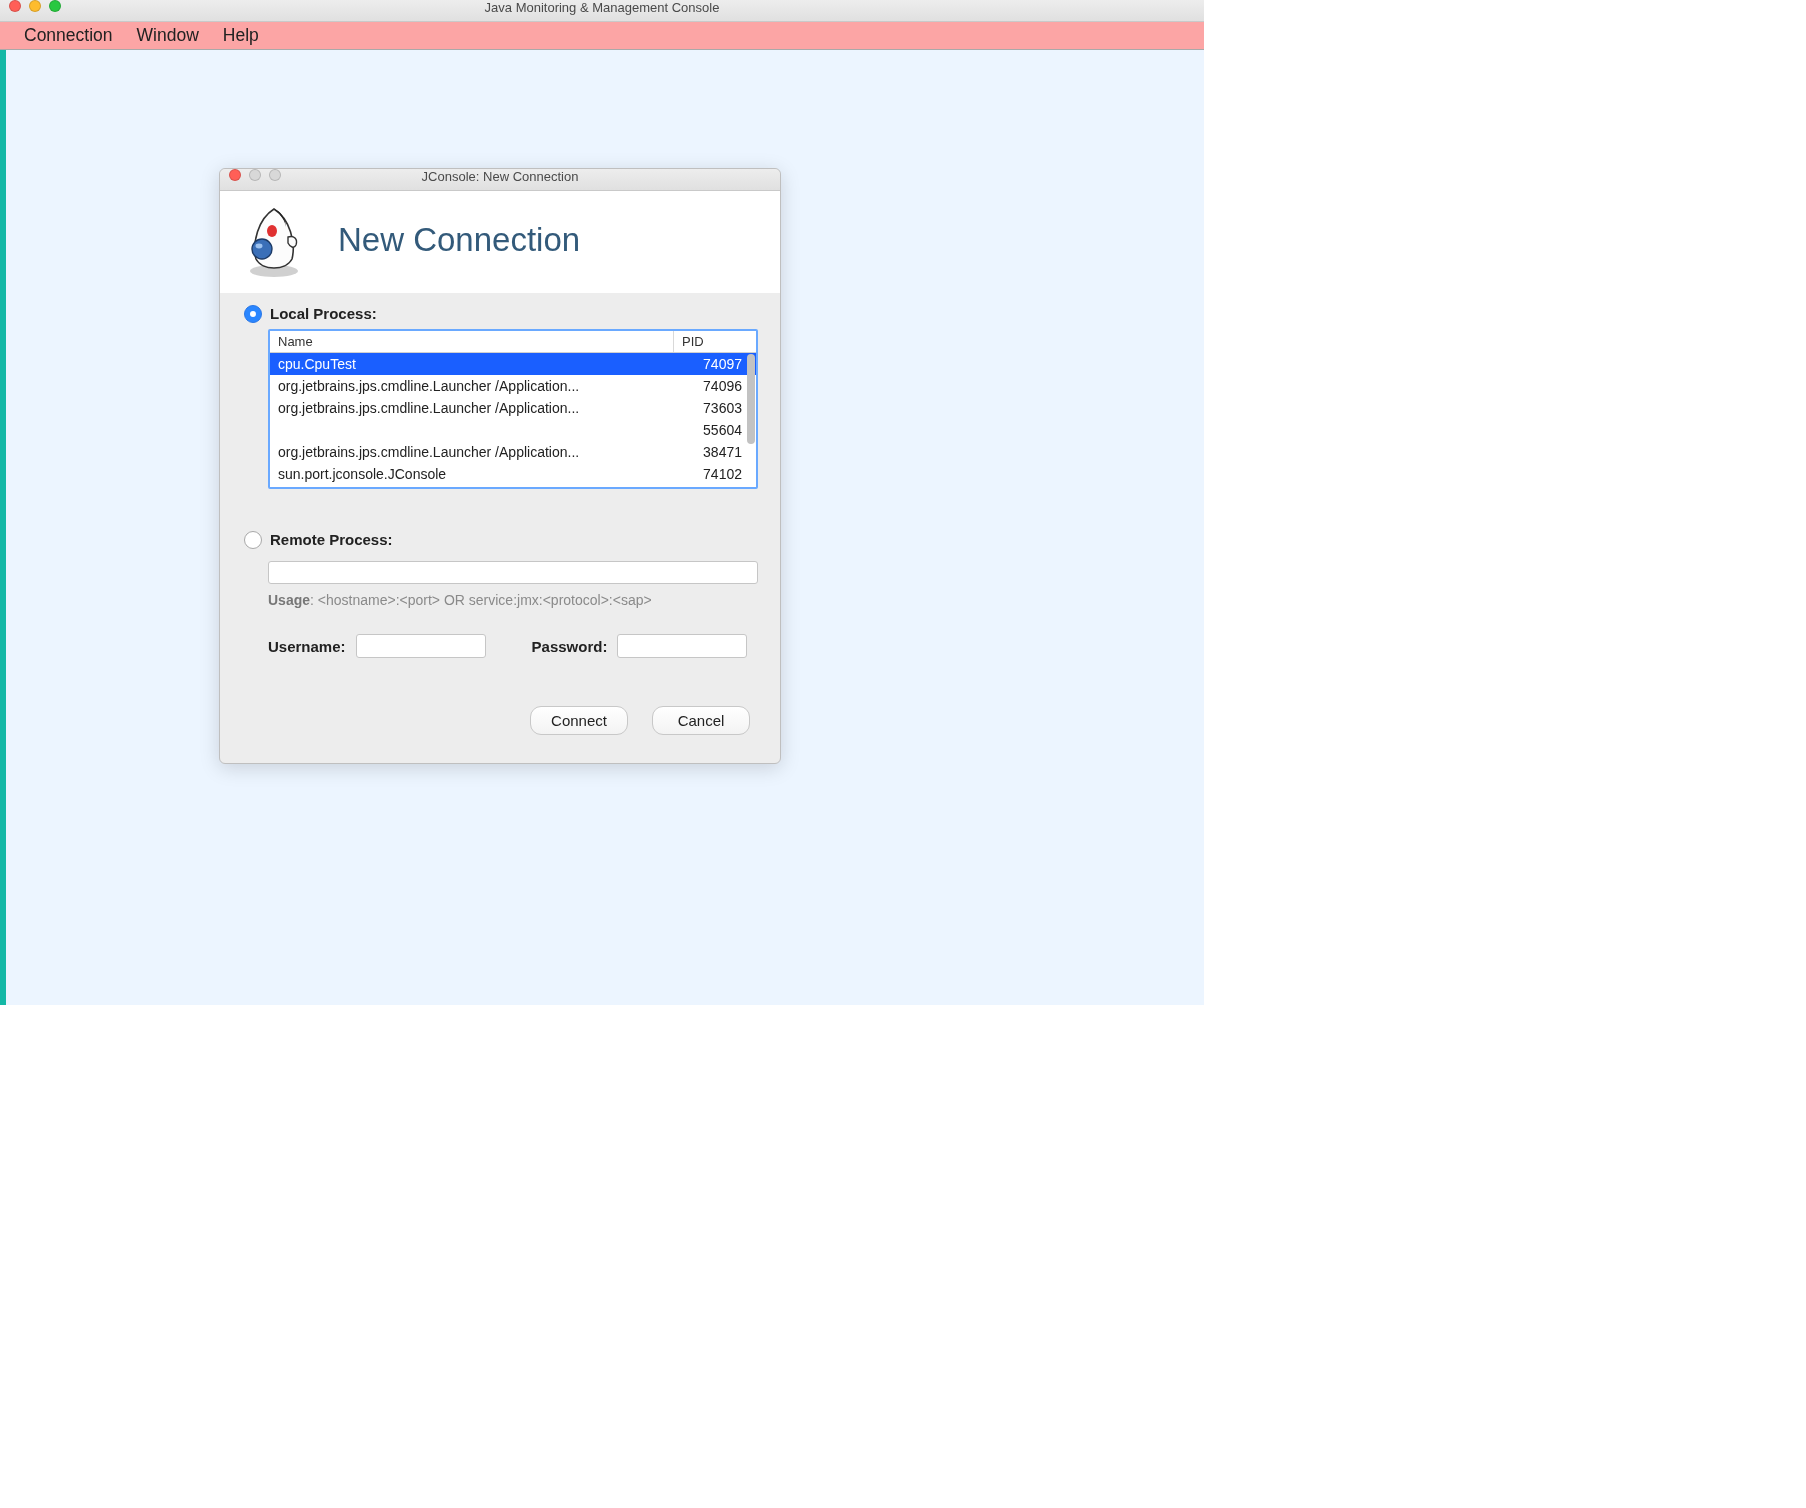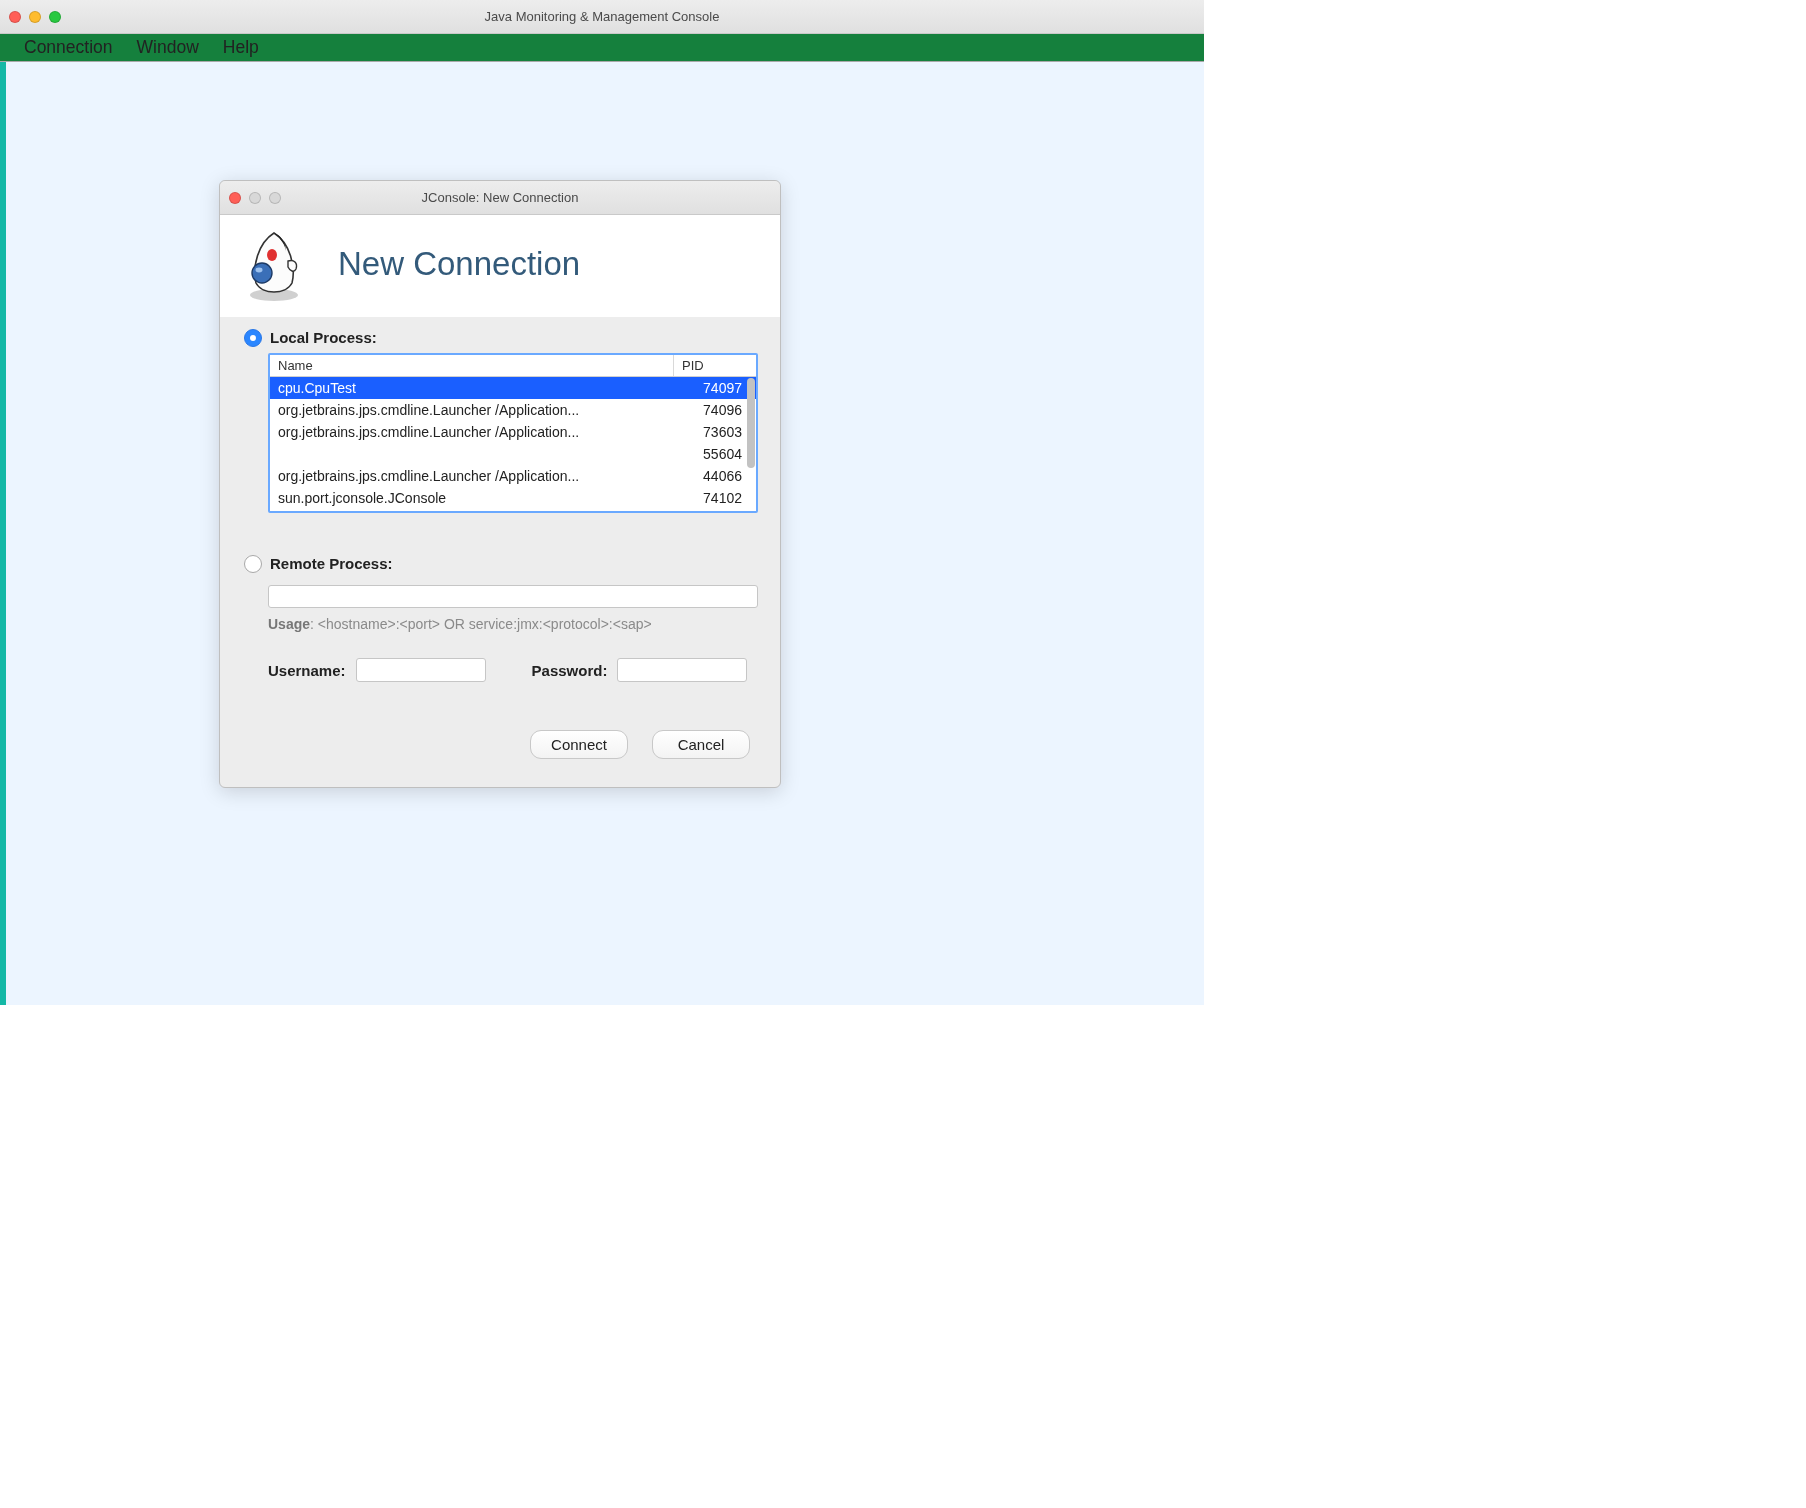--- a/index.html
+++ b/index.html
@@ -11,25 +11,25 @@
       overflow: hidden;
       position: relative;
     }
     .main-window {
       width: 100%;
       height: 100%;
       display: flex;
       flex-direction: column;
     }
     .titlebar {
-      height: 34px;
+      height: 22px;
       background: linear-gradient(#ededed, #e0e0e0);
       border-bottom: 1px solid #c9c9c9;
       display: flex;
-      align-items: center;
+      align-items: flex-start;
       position: relative;
     }
     .traffic-lights {
       display: flex;
       gap: 8px;
       margin-left: 9px;
       align-items: center;
     }
     .tl-dot {
       width: 12px; height: 12px; border-radius: 50%;
@@ -42,21 +42,21 @@
     .title-text {
       position: absolute;
       left: 0; right: 0;
       text-align: center;
       font-size: 13px;
       color: #4a4a4a;
       pointer-events: none;
     }
     .menubar {
       height: 28px;
-      background: #15803d;
+      background: #fca5a5;
       border-bottom: 1px solid #a9a9a9;
       display: flex;
       align-items: center;
       padding-left: 12px;
     }
     .menubar-item {
       font-size: 17.5px;
       color: #222;
       padding: 2px 12px;
       cursor: default;
@@ -306,21 +306,21 @@
             <div class="tr">
               <div class="td-name">org.jetbrains.jps.cmdline.Launcher /Application...</div>
               <div class="td-pid">73603</div>
             </div>
             <div class="tr">
               <div class="td-name"></div>
               <div class="td-pid">55604</div>
             </div>
             <div class="tr">
               <div class="td-name">org.jetbrains.jps.cmdline.Launcher /Application...</div>
-              <div class="td-pid">44066</div>
+              <div class="td-pid">38471</div>
             </div>
             <div class="tr">
               <div class="td-name">sun.port.jconsole.JConsole</div>
               <div class="td-pid">74102</div>
             </div>
             <div class="scrollbar-track">
               <div class="scrollbar-thumb"></div>
             </div>
           </div>
         </div>

